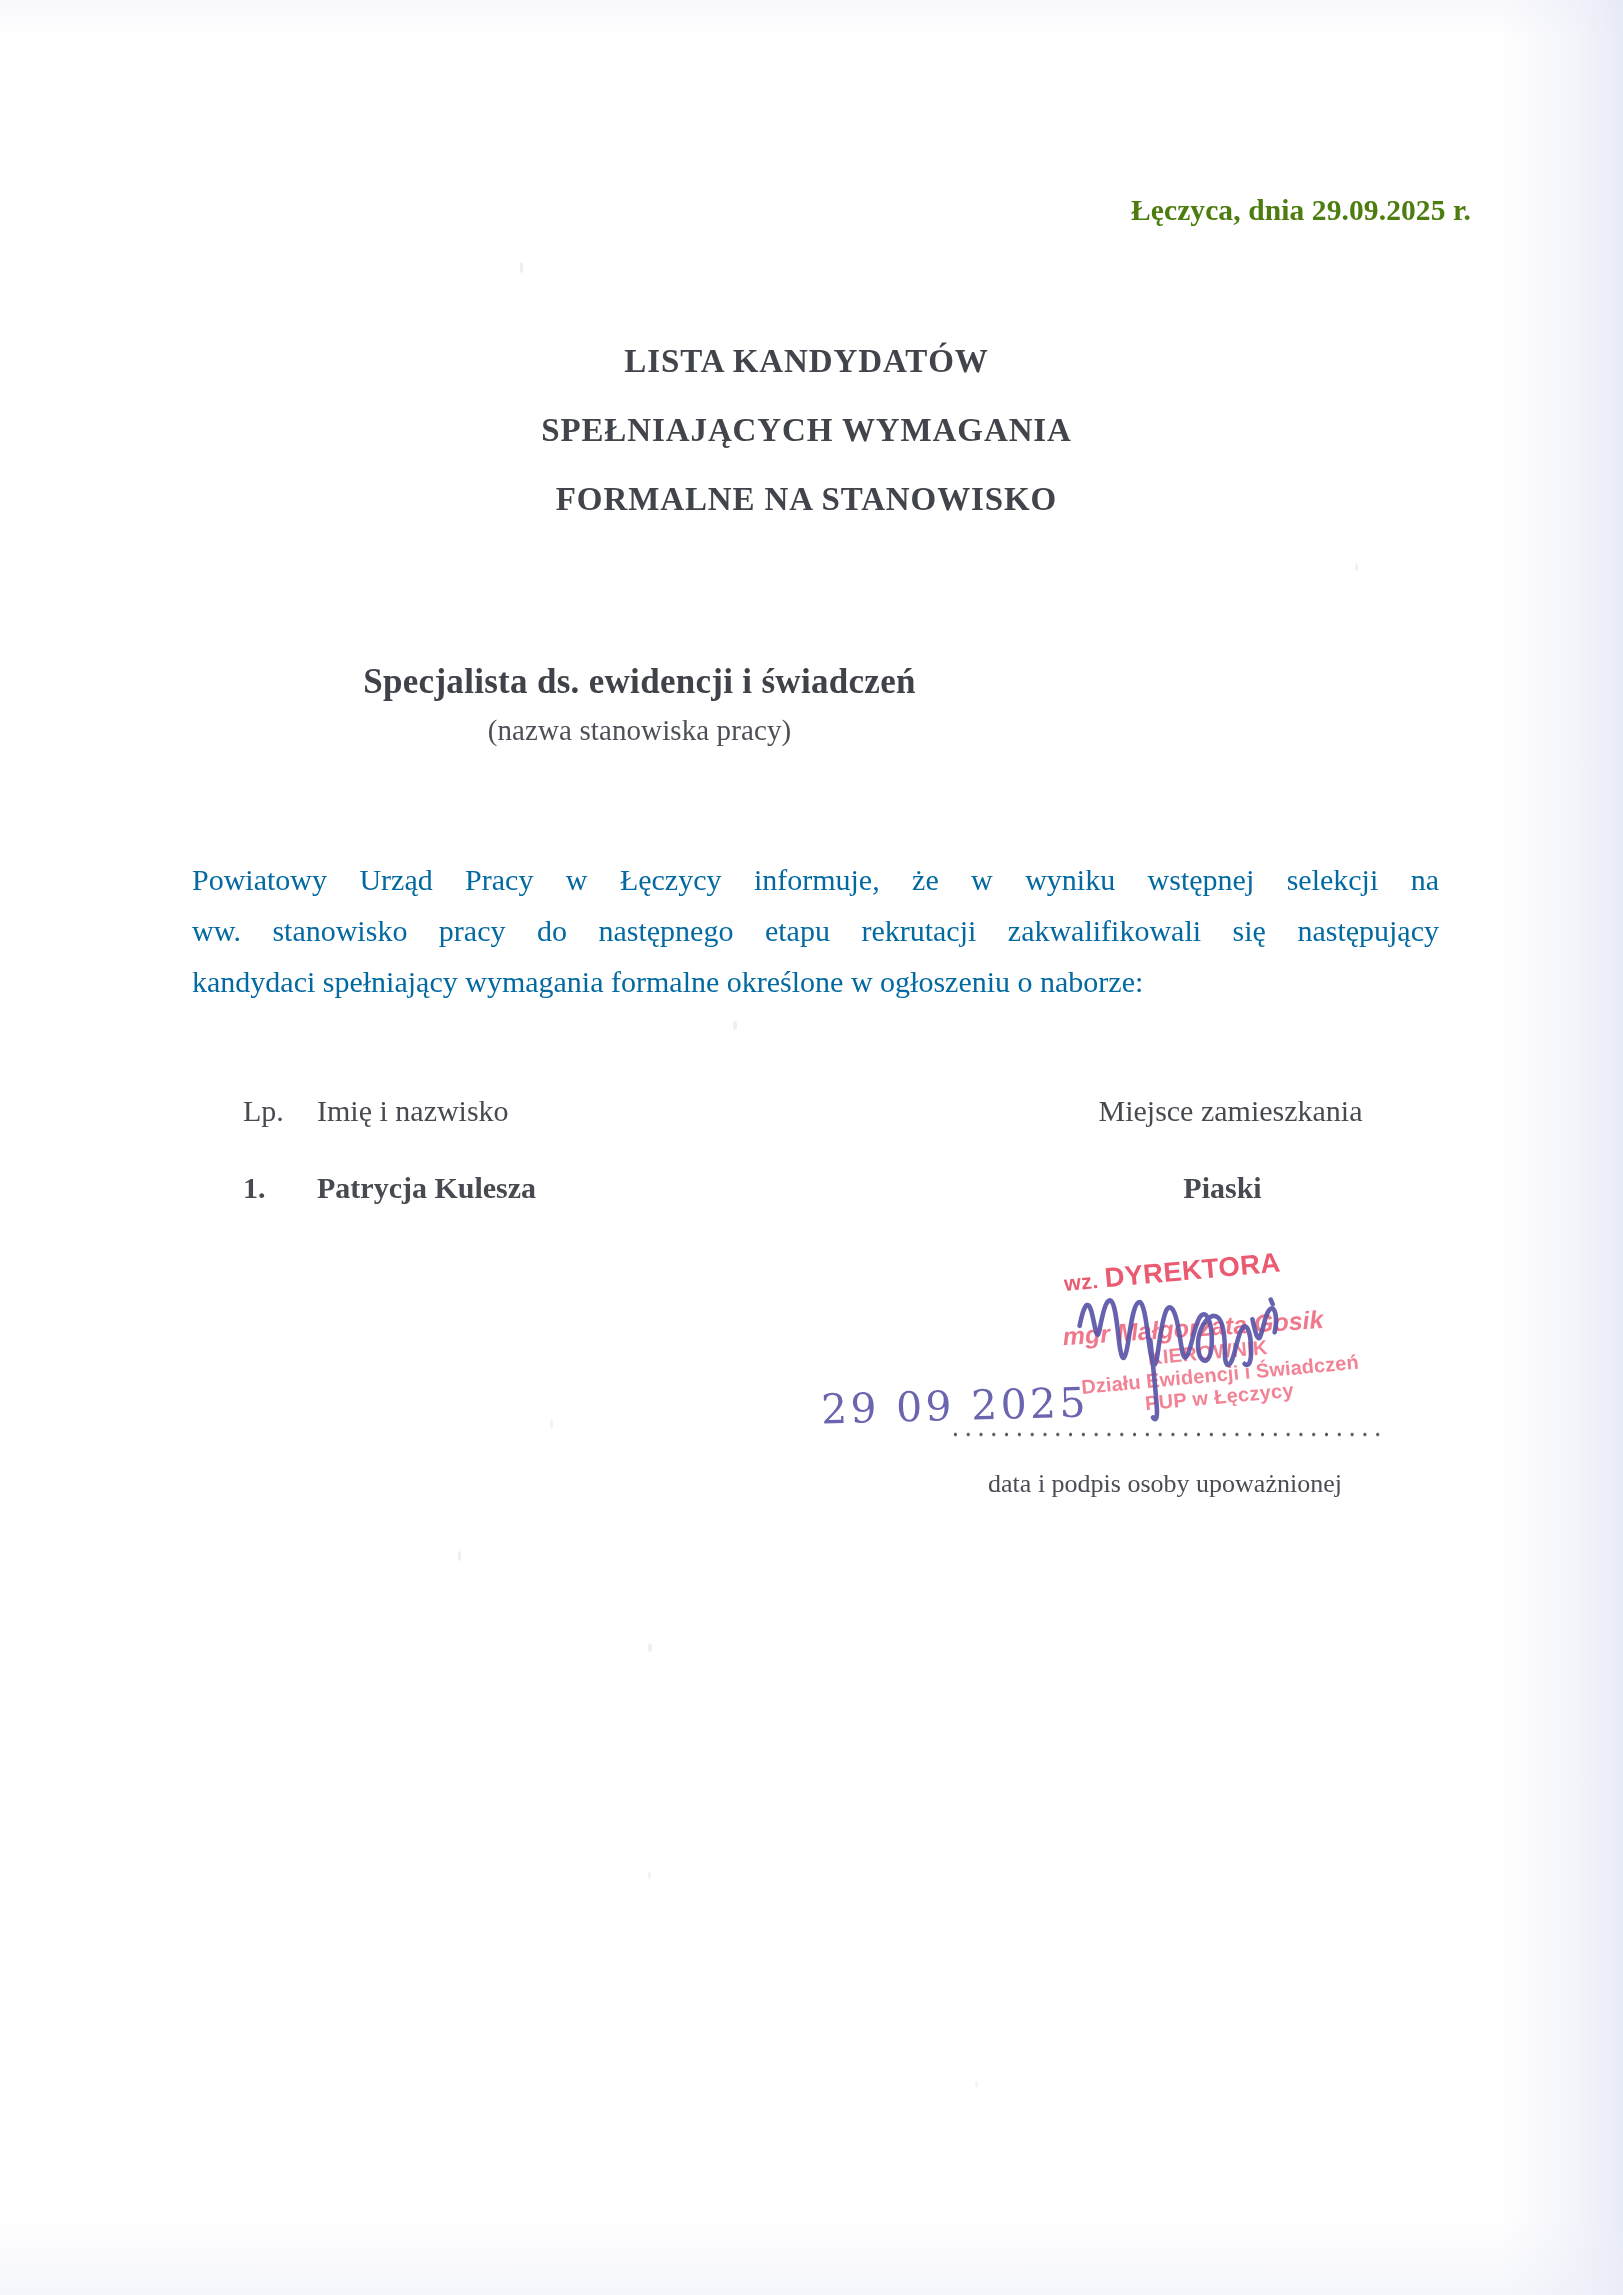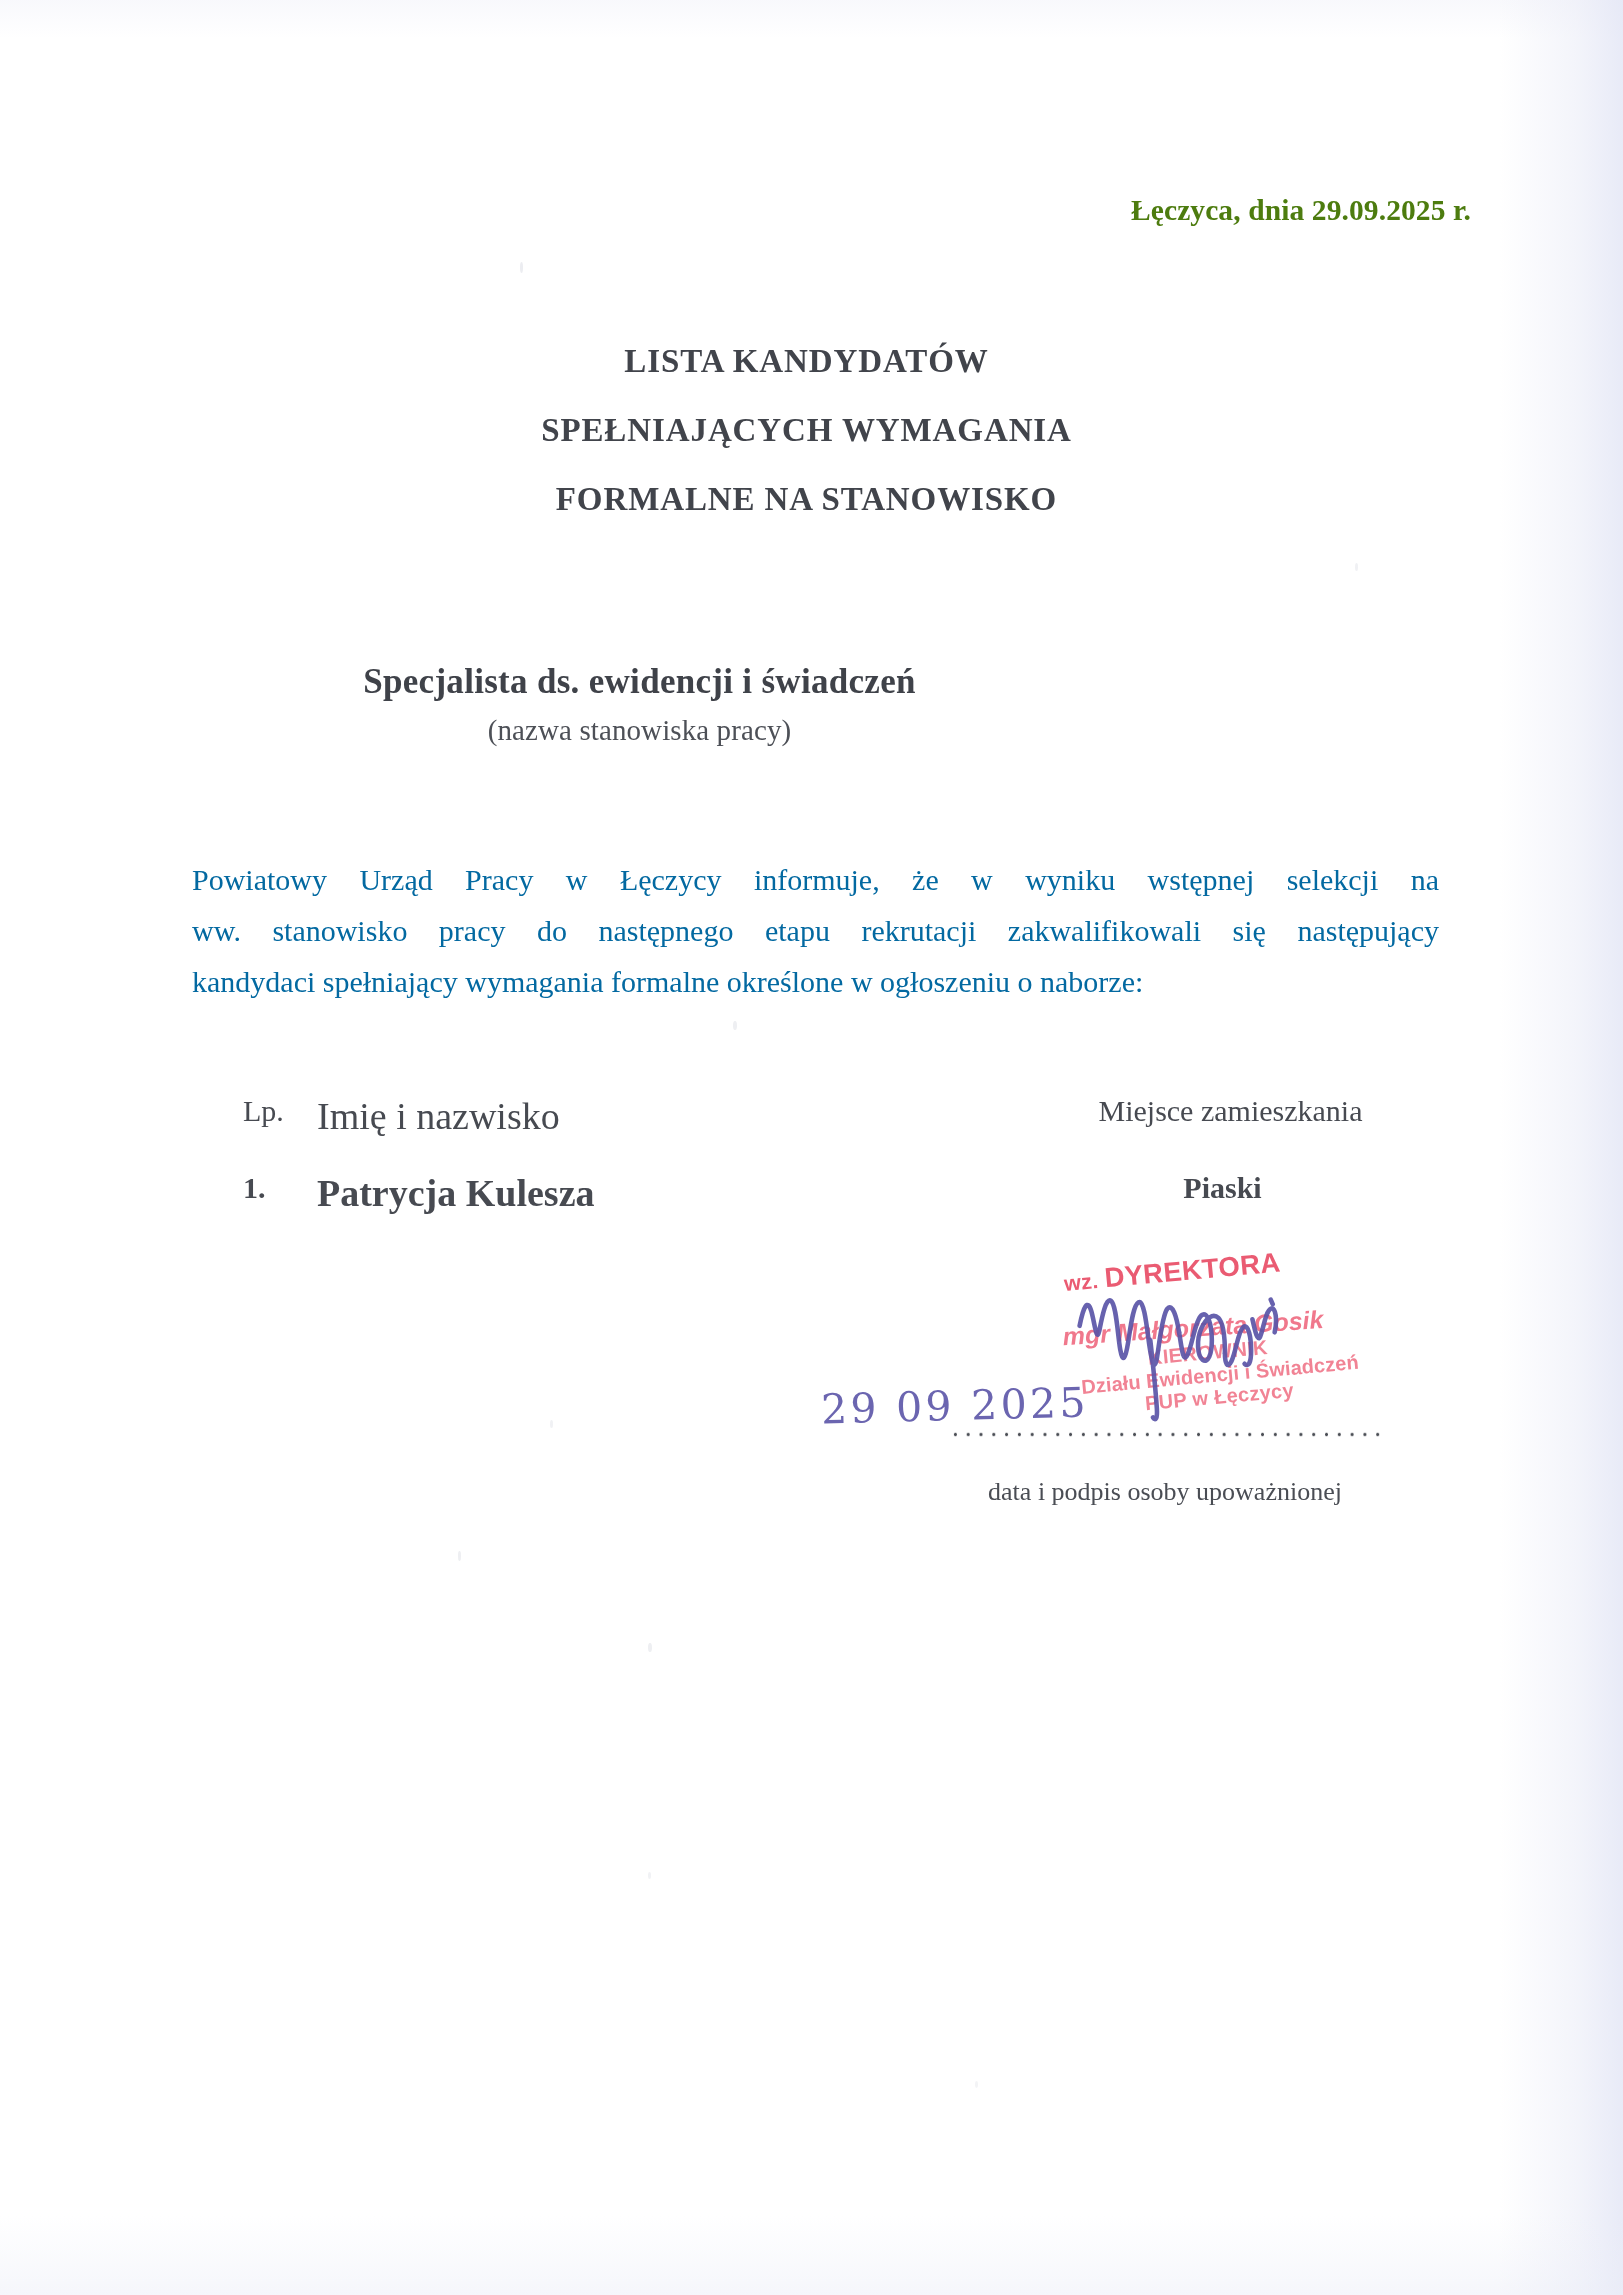--- a/index.html
+++ b/index.html
@@ -135,21 +135,21 @@
 
   .col-lp {
     position: absolute;
     left: 243px;
     font-size: 30px;
     white-space: nowrap;
   }
   .col-name {
     position: absolute;
     left: 317px;
-    font-size: 38px;
+    font-size: 30px;
     white-space: nowrap;
   }
   .col-city {
     position: absolute;
     left: 1067px;
     width: 327px;
     font-size: 30px;
     text-align: center;
     white-space: nowrap;
   }
@@ -272,21 +272,20 @@
   
   .sign-caption {
     position: absolute;
     top: 1469px;
     left: 949px;
     width: 432px;
     text-align: center;
     font-size: 26px;
     color: #4a4d54;
     white-space: nowrap;
-    margin-top: 8px;
   }
 
   
   .speckle {
     position: absolute;
     background: #dddfe6;
     border-radius: 50%;
     pointer-events: none;
   }
 </style>

